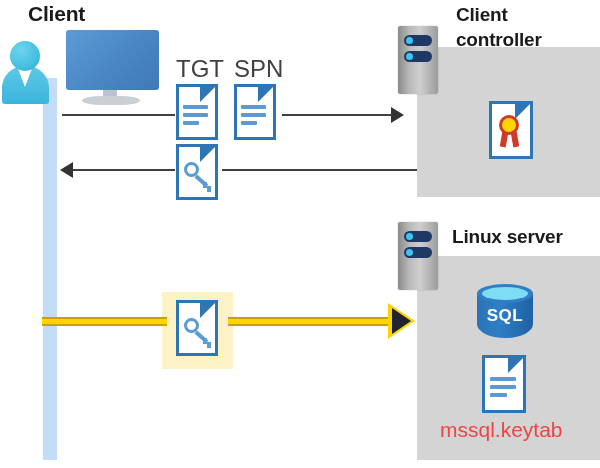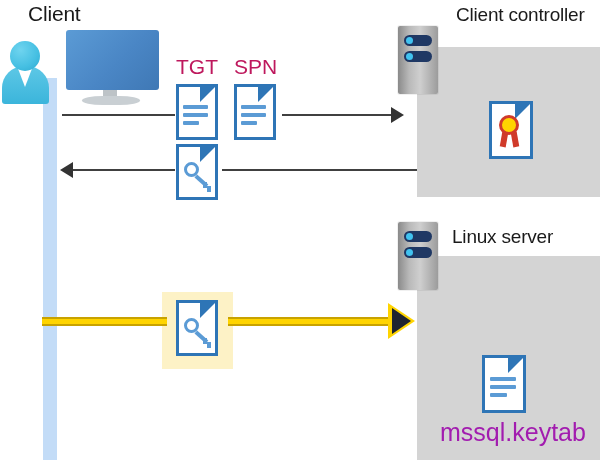--- a/index.html
+++ b/index.html
@@ -9,36 +9,36 @@
     font-family:"Liberation Sans", sans-serif;
     overflow:hidden;
   }
   #stage{position:relative;width:600px;height:468px;}
 
   
   .abs{position:absolute;}
 
   
   .title{
-    font-weight:normal;
+    font-weight:bold;
     color:#1a1a1a;
     letter-spacing:-0.2px;
   }
   #client-title{left:28px;top:2px;font-size:21px;}
   #dc-title{left:456px;top:2px;font-size:19px;line-height:25px;width:140px;}
   #linux-title{left:452px;top:224px;font-size:19px;line-height:25px;width:150px;}
 
   .doc-label{
-    font-size:21px;color:#be185d;font-weight:normal;
+    font-size:24px;color:#404040;font-weight:normal;
   }
   #tgt-label{left:176px;top:55px;}
   #spn-label{left:234px;top:55px;}
 
   #keytab-label{
-    left:440px;top:418px;font-size:25px;color:#a21caf;
+    left:440px;top:418px;font-size:21px;color:#ef4444;
   }
 
   
   .panel{background:#d4d4d4;}
   #dc-panel{left:417px;top:47px;width:183px;height:150px;}
   #linux-panel{left:417px;top:256px;width:183px;height:204px;}
 
   
   .server-icon{width:40px;height:68px;border-radius:2px;
     background:linear-gradient(to right,#8a8a8a 0%,#b9b9b9 28%,#cfcfcf 55%,#9c9c9c 100%);
@@ -199,20 +199,26 @@
     <div class="srv-led l1">
         <span></span>
       </div>
     <div class="srv-led l2">
         <span></span>
       </div>
   </div>
 
   <div class="abs title" id="linux-title">Linux server</div>
 
+  <div class="abs" id="sql-db">
+    <div id="sql-body"></div>
+    <div id="sql-top"></div>
+    <div id="sql-top-inner"></div>
+    <div id="sql-text">SQL</div>
+  </div>
 
   <div class="doc" id="doc-keytab-file">
     <div class="page"></div>
     <div class="fold"></div>
     <div class="ln" style="left:8px;top:22px;width:26px;"></div>
     <div class="ln" style="left:8px;top:30px;width:26px;"></div>
     <div class="ln" style="left:8px;top:38px;width:17px;"></div>
   </div>
 
   <div class="abs" id="keytab-label">mssql.keytab</div>

